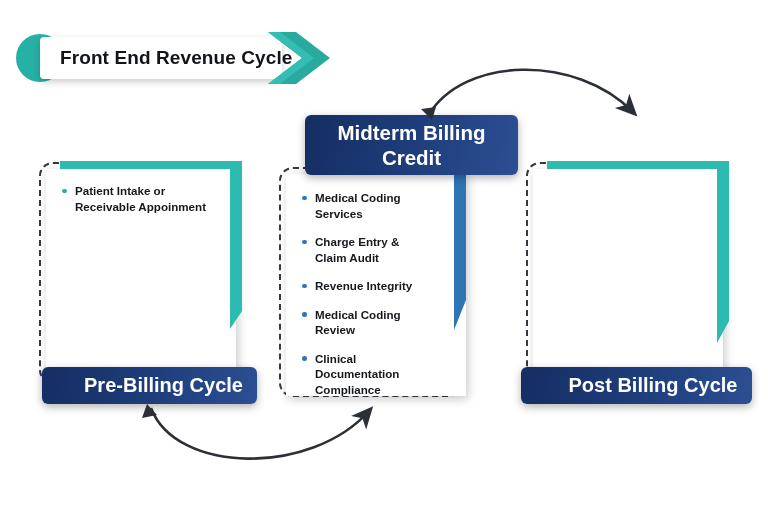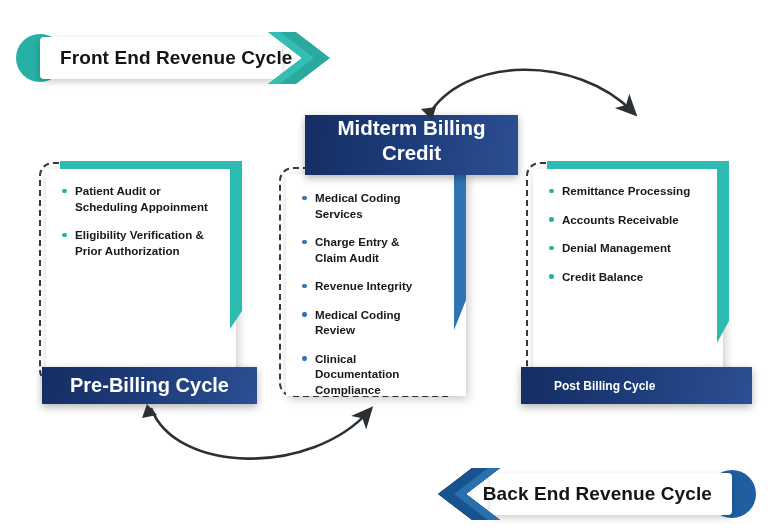--- a/index.html
+++ b/index.html
@@ -81,25 +81,26 @@
   .blue-bul li::before{background:#2f74b5;}
 
   
   .plate{
     position:absolute;
     background:linear-gradient(100deg,#152e63 0%,#1d3c79 48%,#2c4f93 100%);
     box-shadow:0 3px 8px rgba(0,0,0,.30);
     color:#ffffff;
     font-weight:bold;
     text-align:center;
-    display:flex;align-items:center;
+    display:flex;align-items:center;justify-content:center;
     box-sizing:border-box;
+    border-radius:6px;
   }
   #plate-pre{left:42px;top:355px;width:215px;height:37px;font-size:20px;padding-left:28px;}
-  #plate-post{left:521px;top:355px;width:231px;height:37px;font-size:12px;padding-left:33px;}
+  #plate-post{left:521px;top:355px;width:231px;height:37px;font-size:20px;padding-left:33px;}
   #plate-mid{
     left:305px;top:103px;width:213px;height:60px;font-size:20.5px;
     line-height:25px;flex-direction:column;
   }
 
   
   .curve{position:absolute;left:0;top:0;width:768px;height:532px;
          pointer-events:none;}
 </style>
 </head>
@@ -110,41 +111,30 @@
   <div class="ribbon" id="front-end-ribbon">
     <div class="cap"></div>
     <div class="bar"></div>
     <svg class="head" width="78" height="54" viewBox="0 0 78 54">
       <path d="M2,1 L36,27 L2,53 L30,53 L64,27 L30,1 Z" fill="#2aa99f"></path>
       <path d="M2,1 L36,27 L2,53 L14,53 L48,27 L14,1 Z" fill="#34bdb2"></path>
     </svg>
     <div class="label">Front End Revenue Cycle</div>
   </div>
 
-  <div class="ribbon" id="back-end-ribbon">
-    <div class="cap"></div>
-    <div class="bar"></div>
-    <svg class="head" width="78" height="54" viewBox="0 0 78 54">
-      <path d="M76,1 L42,27 L76,53 L48,53 L14,27 L48,1 Z" fill="#1a5party"></path>
-      <path d="M76,1 L42,27 L76,53 L48,53 L14,27 L48,1 Z" fill="#17548f"></path>
-      <path d="M76,1 L42,27 L76,53 L64,53 L30,27 L64,1 Z" fill="#2a6fae"></path>
-    </svg>
-    <div class="label">Back End Revenue Cycle</div>
-  </div>
 
   <div class="card-wrap">
     <div class="dashed" style="left:39px;top:150px;width:194px;height:222px;"></div>
     <div class="panel" style="left:46px;top:157px;width:190px;height:212px;">
       <svg width="196" height="216" viewBox="0 0 196 216" style="position:absolute;left:0;top:-8px;">
         <path d="M14,0 L196,0 L196,8 L14,8 Z" fill="#2dbab0"></path>
         <path d="M184,0 L196,0 L196,150 L184,168 Z" fill="#2dbab0"></path>
       </svg>
       <ul class="items teal-bul">
-        <li>Patient Audit or Scheduling Appoinment</li>
-        <li>Eligibility Verification &amp; Prior Authorization</li>
+        <li>Patient Intake or Receivable Appoinment</li>
       </ul>
     </div>
     <div class="plate" id="plate-pre">Pre-Billing Cycle</div>
   </div>
 
   <div class="card-wrap">
     <div class="dashed" style="left:279px;top:155px;width:183px;height:230px;"></div>
     <div class="panel" style="left:286px;top:162px;width:180px;height:222px;">
       <svg width="186" height="226" viewBox="0 0 186 226" style="position:absolute;left:0;top:-2px;">
         <path d="M168,0 L180,0 L180,128 L168,158 Z" fill="#2f74b5"></path>
@@ -163,26 +153,20 @@
     </div>
   </div>
 
   <div class="card-wrap">
     <div class="dashed" style="left:526px;top:150px;width:194px;height:222px;"></div>
     <div class="panel" style="left:533px;top:157px;width:190px;height:212px;">
       <svg width="196" height="216" viewBox="0 0 196 216" style="position:absolute;left:0;top:-8px;">
         <path d="M14,0 L196,0 L196,8 L14,8 Z" fill="#2dbab0"></path>
         <path d="M184,0 L196,0 L196,160 L184,182 Z" fill="#2dbab0"></path>
       </svg>
-      <ul class="items teal-bul">
-        <li>Remittance Processing</li>
-        <li>Accounts Receivable</li>
-        <li>Denial Management</li>
-        <li>Credit Balance</li>
-      </ul>
     </div>
     <div class="plate" id="plate-post">Post Billing Cycle</div>
   </div>
 
   <svg class="curve">
     <defs>
       <marker id="ah" markerWidth="9" markerHeight="9" refX="6" refY="4.5" orient="auto" markerUnits="strokeWidth">
         <path d="M0,0.6 L8.4,4.5 L0,8.4 L2.2,4.5 Z" fill="#2b2f36"></path>
       </marker>
     </defs>

